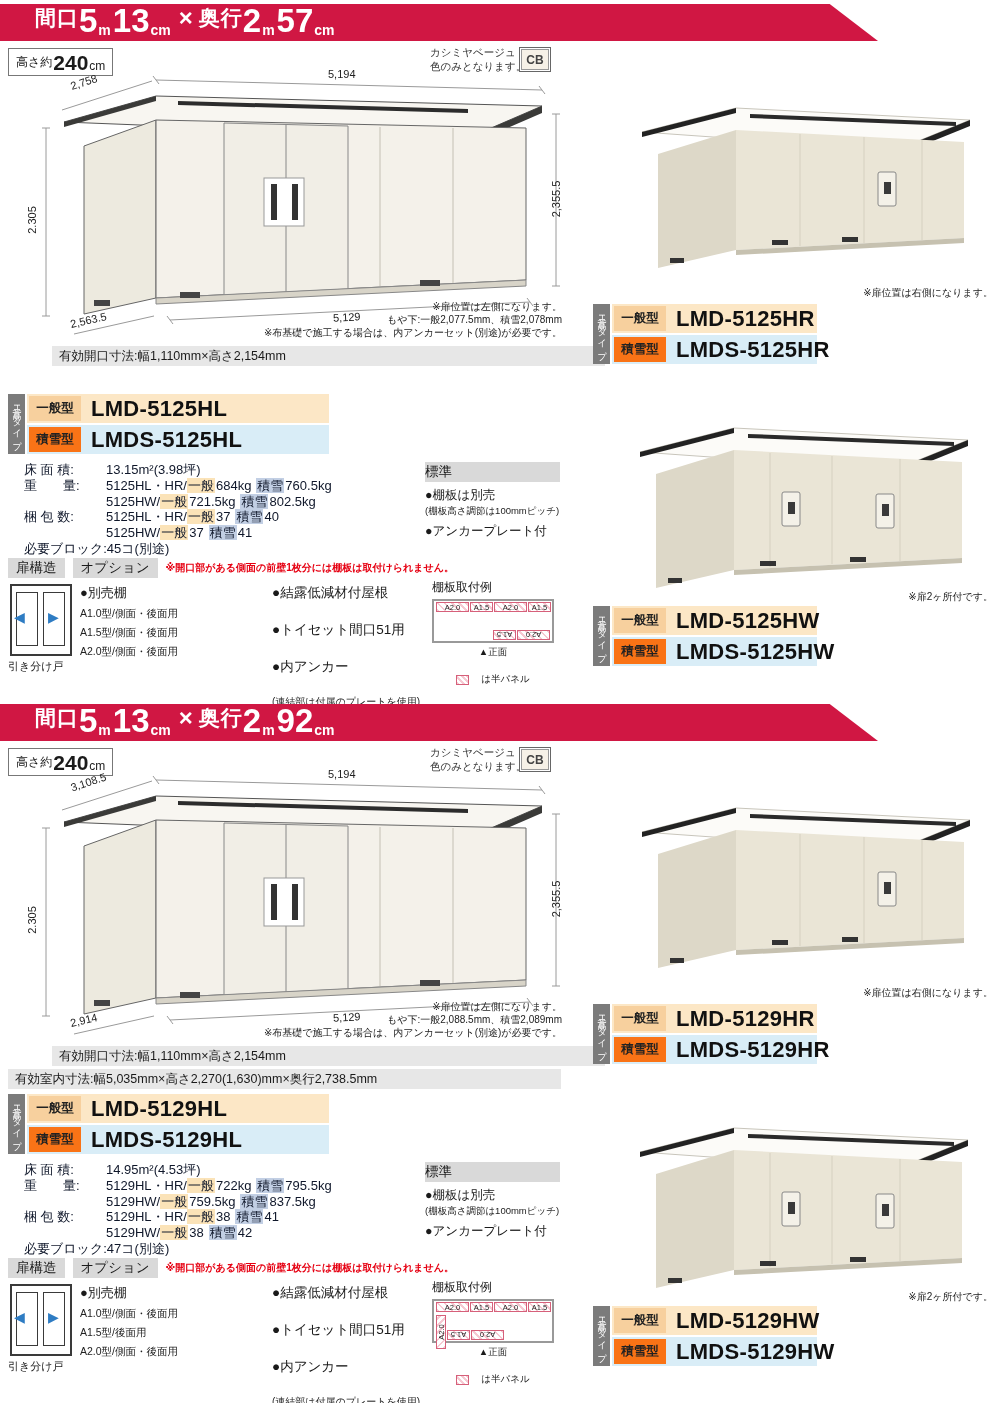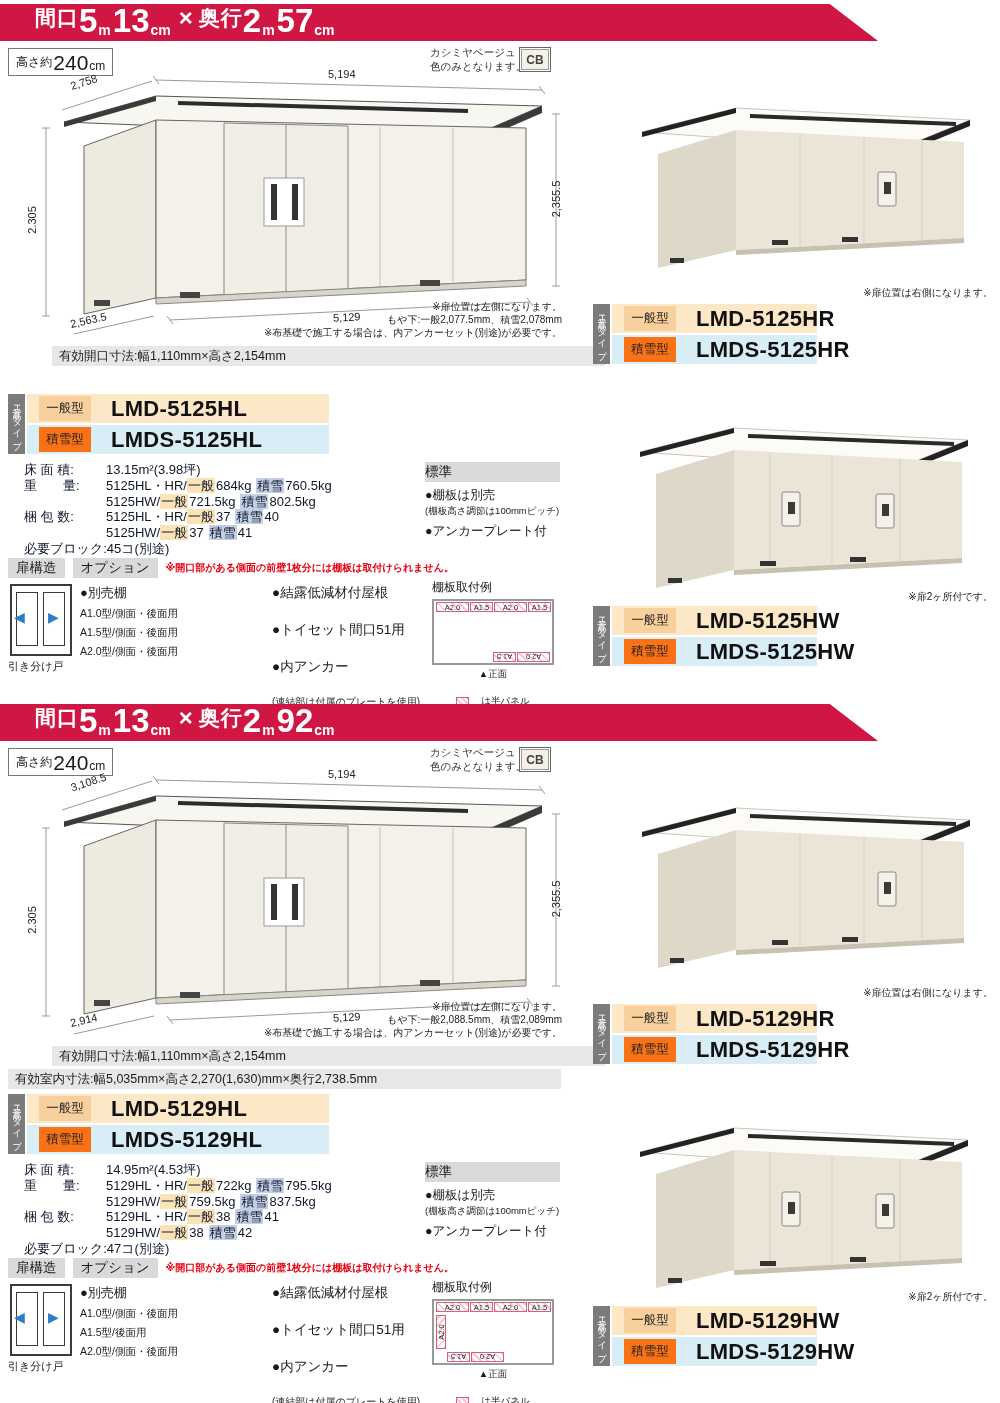--- a/index.html
+++ b/index.html
@@ -14,21 +14,21 @@
           display:flex;padding-left:35px;box-sizing:border-box;color:#fff;}
   .b-kanji{font-size:21px;font-weight:700;letter-spacing:1px;}
   .b-big{font-size:33px;font-weight:700;line-height:1;letter-spacing:0;}
   .b-unit{font-size:14px;font-weight:700;align-self:flex-end;margin:0 2px 3px 1px;}
   .b-times{font-size:24px;font-weight:700;margin:0 6px;}
 
   
   .height-badge{position:absolute;left:8px;top:48px;height:26px;border:1px solid #777;background:#fff;
           display:flex;align-items:center;padding:0 7px;}
   .h-small{font-size:12px;}
-  .h-big{font-size:21px;font-weight:400;line-height:1;margin:8px 1px;}
+  .h-big{font-size:21px;font-weight:700;line-height:1;margin:8px 1px;}
   .h-unit{font-size:12px;align-self:flex-end;margin-bottom:2px;}
   .color-note{position:absolute;left:430px;top:45px;font-size:10.5px;line-height:1.35;color:#333;}
   .cb-badge{position:absolute;left:519px;top:47px;width:30px;height:23px;border:1px solid #666;
           background:#f6f1e7;box-shadow:inset 0 0 0 1px #fff,inset 0 0 0 2px #999;
           display:flex;align-items:center;justify-content:center;font-size:12px;font-weight:700;color:#444;}
 
   
   .drawing{position:absolute;left:28px;top:68px;width:540px;height:275px;}
   .dim{position:absolute;font-size:11px;color:#222;white-space:nowrap;}
   .dim-top{left:300px;top:0;}
@@ -51,22 +51,22 @@
   .model-hr{left:593px;top:304px;}
   .model-hw{left:593px;top:606px;}
   .vtab{width:17px;height:60px;background:#7b7b7b;color:#fff;font-size:9px;
         writing-mode:vertical-rl;text-align:center;letter-spacing:1px;line-height:17px;}
   .model-rows{display:flex;flex-direction:column;gap:2px;}
   .model-row{display:flex;align-items:center;height:29px;}
   .model-left .model-row{width:302px;}
   .model-hr .model-row,.model-hw .model-row{width:205px;}
   .model-row.general{background:#fce7c6;}
   .model-row.snow{background:#d9edf7;}
-  .model-badge{width:52px;height:25px;margin:12px;display:flex;align-items:center;justify-content:center;
-        font-size:12.5px;flex:none;color:#222;}
+  .model-badge{width:52px;height:25px;margin:2px;display:flex;align-items:center;justify-content:center;
+        font-size:12.5px;flex:none;color:#222;font-weight:bold;}
   .general .model-badge{background:#f7d09e;}
   .snow .model-badge{background:#f97316;}
   .model-name{font-size:22px;font-weight:700;color:#111;padding-left:8px;letter-spacing:0.3px;white-space:nowrap;}
 
   
   .specs{position:absolute;left:24px;top:462px;font-size:13px;line-height:15.8px;color:#0f172a;}
   .spec-label{display:inline-block;width:82px;white-space:pre;}
   .spec-indent{display:inline-block;width:82px;}
   .hl-gen{background:#fbe3b8;padding:0 1px;margin-right:1px;}
   .hl-snow{background:#c2cfe4;padding:0 1px;margin-right:1px;}
@@ -96,21 +96,21 @@
   .opt-col1{position:absolute;left:80px;top:584px;}
   .opt-main{font-size:13px;}
   .opt-sub{font-size:10.5px;margin-top:5px;color:#222;}
   .opt-col2{position:absolute;left:272px;top:584px;}
   .opt-col2 .opt-item{font-size:13.5px;margin-bottom:19px;}
   .opt-footnote{font-size:10px;color:#222;margin-top:0;}
 
   
   .shelf-diagram{position:absolute;left:432px;top:579px;width:130px;}
   .sd-title{font-size:12px;margin-bottom:3px;}
-  .sd-box{position:relative;width:122px;height:66px;border:2px solid #999;background:#fff;box-sizing:border-box;}
+  .sd-box{position:relative;width:122px;height:44px;border:2px solid #999;background:#fff;box-sizing:border-box;}
   .sd-top{position:absolute;top:1px;left:2px;display:flex;gap:1px;}
   .sd-cell{border:1px solid #d6607a;background:repeating-linear-gradient(45deg,#f6c9d2 0 2px,#fff 2px 5px);
         font-size:7.5px;text-align:center;height:10px;line-height:10px;color:#222;box-sizing:border-box;}
   .c-wide{width:33px;} .c-narrow{width:23px;}
   .sd-vcell{position:absolute;left:-10px;top:26px;width:34px;height:10px;transform:rotate(-90deg);
         border:1px solid #d6607a;background:repeating-linear-gradient(45deg,#f6c9d2 0 2px,#fff 2px 5px);
         font-size:7.5px;text-align:center;line-height:9px;color:#222;box-sizing:border-box;}
   .sd-bottom{position:absolute;bottom:1px;display:flex;gap:1px;transform:rotate(180deg);}
   .sd-right{right:2px;} .sd-left{left:13px;}
   .sd-front{text-align:center;font-size:9.5px;margin-top:3px;width:122px;}

